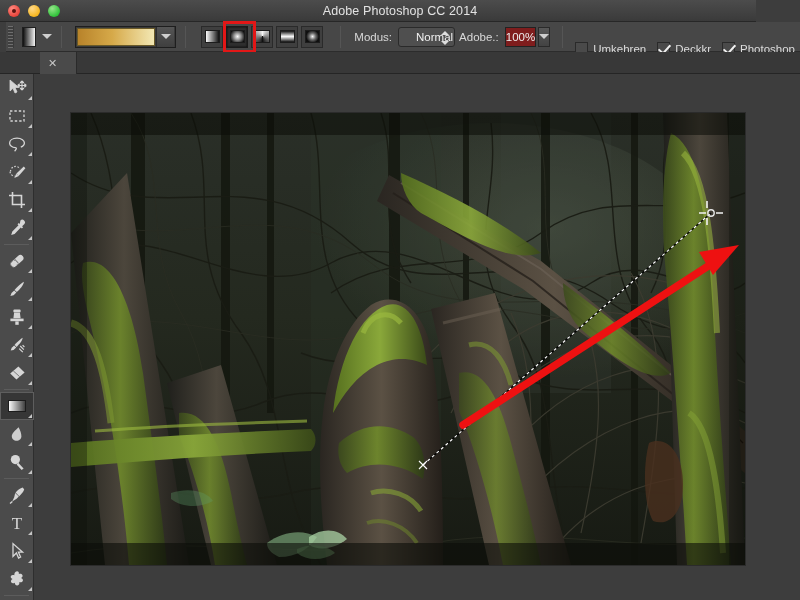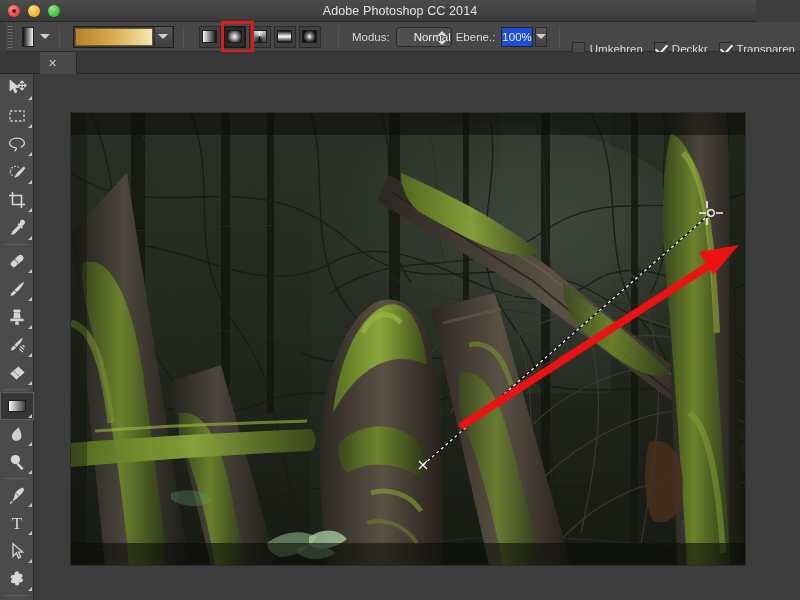--- a/index.html
+++ b/index.html
@@ -139,21 +139,21 @@
     border-left: 4px solid transparent; border-right: 4px solid transparent;
     border-bottom: 4px solid #ddd;
   }
   .caret-dn {
     width: 0; height: 0;
     border-left: 4px solid transparent; border-right: 4px solid transparent;
     border-top: 4px solid #ddd;
   }
   .numfield {
     height: 20px; width: 42px;
-    background: #1d4ed8; border: 1px solid #222;
+    background: #7f1d1d; border: 1px solid #222;
     color: #ededed; font-size: 11.5px;
     display: flex; align-items: center; justify-content: center;
   }
   .stepper {
     height: 20px; width: 19px; margin-left: 2px;
     background: linear-gradient(#585858, #434343);
     border: 1px solid #2a2a2a;
     display: flex; align-items: center; justify-content: center;
   }
   .cbox-row { display: flex; align-items: center; margin-right: 11px; margin-top: 24px; }
@@ -294,39 +294,39 @@
 
     <span class="olabel">Modus:</span>
     <div class="select">
       <span>Normal</span>
       <span class="updown">
         <span class="caret-up"></span>
           <span class="caret-dn"></span>
       </span>
     </div>
 
-    <span class="olabel">Ebene.:</span>
+    <span class="olabel">Adobe.:</span>
     <div class="numfield">100%</div>
     <div class="stepper">
       <div class="mini-arrow" style="margin:0;"></div>
     </div>
 
     <div class="vsep" style="margin-left:12px; margin-right:12px;"></div>
 
     <div class="cbox-row">
       <span class="cbox"></span>
       <span class="cbox-label">Umkehren</span>
     </div>
     <div class="cbox-row">
       <span class="cbox on"></span>
       <span class="cbox-label">Deckkr</span>
     </div>
     <div class="cbox-row">
       <span class="cbox on"></span>
-      <span class="cbox-label">Transparen</span>
+      <span class="cbox-label">Photoshop</span>
     </div>
   </div>
 
   <div class="tabbar">
     <div class="doctab">
       <span class="tab-close">✕</span>
     </div>
   </div>
 
   <div class="toolbar">

